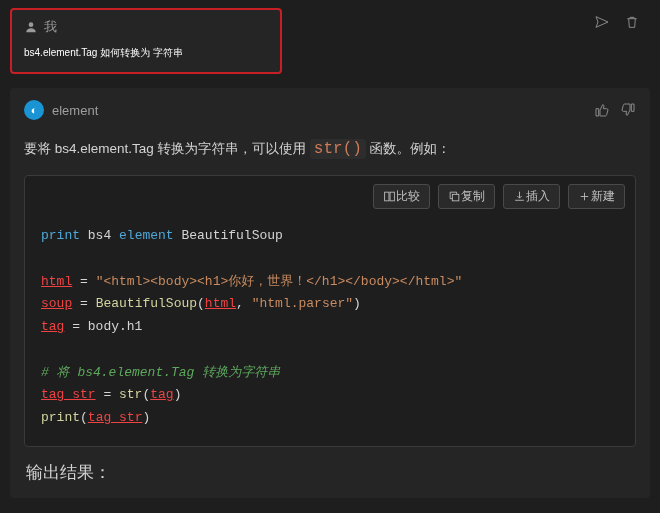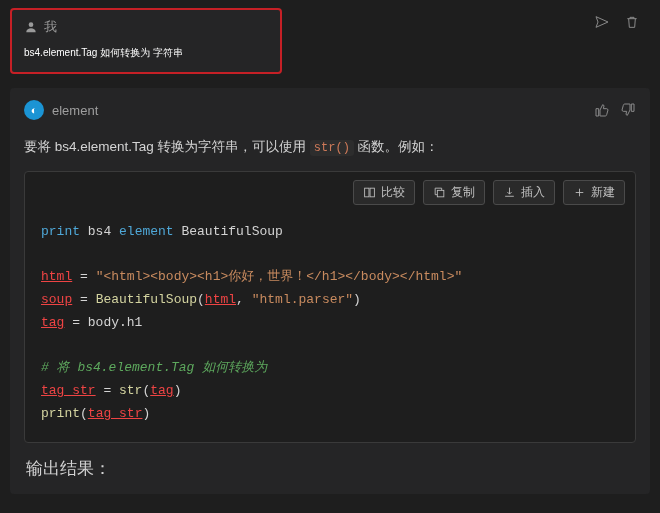--- a/index.html
+++ b/index.html
@@ -83,39 +83,38 @@
     font-size: 13.5px;
     margin-bottom: 12px;
     line-height: 1.7;
   }
   .inline-code {
     font-family: Consolas, "Courier New", monospace;
     color: #ce7a59;
     background: #2d2d2d;
     padding: 1px 4px;
     border-radius: 3px;
-    font-size: 12px;
+    font-size: 16px;
   }
 
   .code-panel {
     background: #1e1e1e;
     border: 1px solid #3a3a3a;
     border-radius: 4px;
     margin-bottom: 14px;
   }
   .code-toolbar {
     display: flex;
     justify-content: flex-end;
     gap: 8px;
     padding: 8px 10px;
   }
   .tool-btn {
     display: flex;
     align-items: center;
-    gap: 5px;
     border: 1px solid #4a4a4a;
     border-radius: 3px;
     padding: 3px 9px;
     color: #c0c0c0;
     font-size: 12px;
     cursor: pointer;
     background: #2a2a2a;
   }
   .tool-btn svg { width: 13px; height: 13px; stroke: #c0c0c0; fill: none; stroke-width: 1.6; }
 
@@ -221,21 +220,21 @@
             </svg>
           <span>新建</span>
         </div>
       </div>
       <div class="code-body"><span class="tok-kw">print</span><span> bs4 </span><span class="tok-kw">element</span><span> BeautifulSoup</span>
 
 <span class="tok-var">html</span><span class="tok-op"> = </span><span class="tok-str">"&lt;html&gt;&lt;body&gt;&lt;h1&gt;你好，世界！&lt;/h1&gt;&lt;/body&gt;&lt;/html&gt;"</span>
 <span class="tok-var">soup</span><span class="tok-op"> = </span><span class="tok-fn">BeautifulSoup</span><span>(</span><span class="tok-var">html</span><span>, </span><span class="tok-str">"html.parser"</span><span>)</span>
 <span class="tok-var">tag</span><span class="tok-op"> = </span><span>body.h1</span>
 
-<span class="tok-cmt"># 将 bs4.element.Tag 如何转换为</span>
+<span class="tok-cmt"># 将 bs4.element.Tag 转换为字符串</span>
 <span class="tok-var">tag_str</span><span class="tok-op"> = </span><span class="tok-fn">str</span><span>(</span><span class="tok-var">tag</span><span>)</span>
 <span class="tok-fn">print</span><span>(</span><span class="tok-var">tag_str</span><span>)</span></div>
     </div>
 
     <div class="output-label">输出结果：</div>
   </div>
 
 </div>
 
 </body></html>

